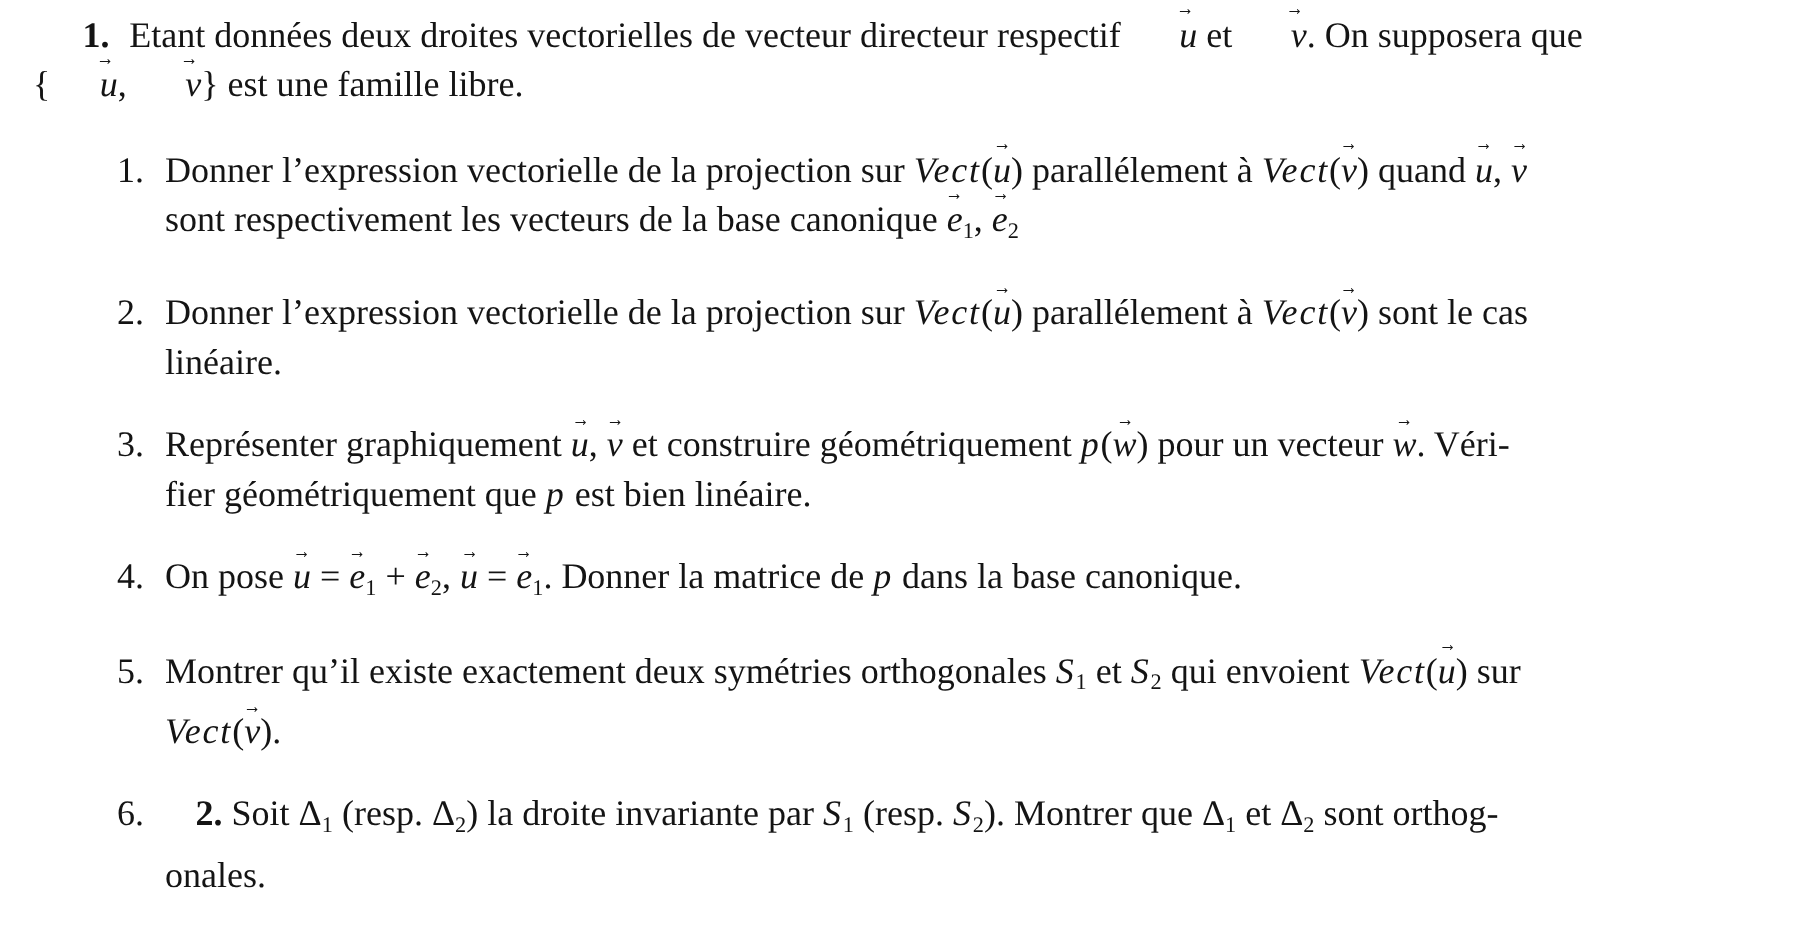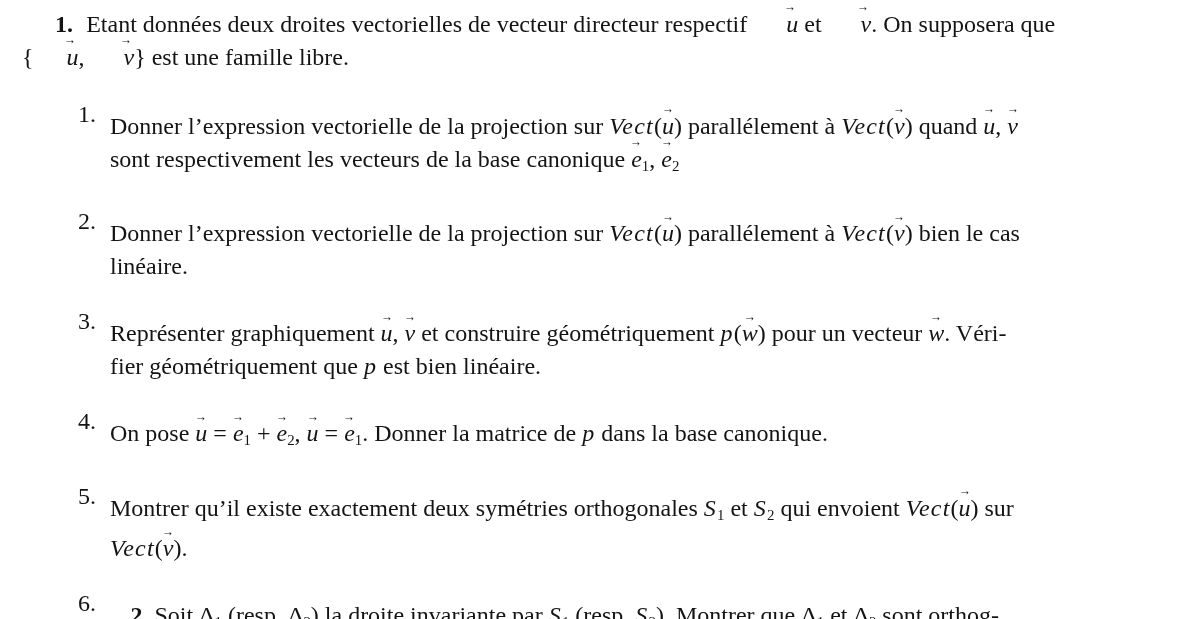--- a/index.html
+++ b/index.html
@@ -39,21 +39,20 @@
     margin-bottom: 22px;
   }
   ol.items li:last-child {
     margin-bottom: 0;
   }
   .num {
     flex: 0 0 32px;
   }
   .body {
     flex: 1;
-    margin-top: 12px;
   }
   .mi {
     font-style: italic;
     letter-spacing: 0.05em;
   }
   .bf {
     font-weight: 700;
   }
   .vec {
     font-style: italic;
@@ -86,21 +85,21 @@
 
 <div class="page">
   <p class="intro"><span class="bf">1.</span><span class="hsp" style="width: 0.55em;"></span><span>Etant données deux droites vectorielles de vecteur directeur respectif </span><span class="vec">u</span><span> et </span><span class="vec">v</span><span>. On supposera que</span><br><span>{</span><span class="vec">u</span><span>, </span><span class="vec">v</span><span>} est une famille libre.</span></p>
   <ol class="items">
       <li>
         <span class="num">1.</span>
         <span class="body"><span>Donner l’expression vectorielle de la projection sur </span><span class="mi">Vect</span><span>(</span><span class="vec">u</span><span>) parallélement à </span><span class="mi">Vect</span><span>(</span><span class="vec">v</span><span>) quand </span><span class="vec">u</span><span>, </span><span class="vec">v</span><br><span>sont respectivement les vecteurs de la base canonique </span><span class="vec">e</span><span class="msub">1</span><span>, </span><span class="vec">e</span><span class="msub">2</span></span>
       </li>
       <li>
         <span class="num">2.</span>
-        <span class="body"><span>Donner l’expression vectorielle de la projection sur </span><span class="mi">Vect</span><span>(</span><span class="vec">u</span><span>) parallélement à </span><span class="mi">Vect</span><span>(</span><span class="vec">v</span><span>) bien le cas</span><br><span>linéaire.</span></span>
+        <span class="body"><span>Donner l’expression vectorielle de la projection sur </span><span class="mi">Vect</span><span>(</span><span class="vec">u</span><span>) parallélement à </span><span class="mi">Vect</span><span>(</span><span class="vec">v</span><span>) sont le cas</span><br><span>linéaire.</span></span>
       </li>
       <li>
         <span class="num">3.</span>
         <span class="body"><span>Représenter graphiquement </span><span class="vec">u</span><span>, </span><span class="vec">v</span><span> et construire géométriquement </span><span class="mi">p</span><span>(</span><span class="vec">w</span><span>) pour un vecteur </span><span class="vec">w</span><span>. Véri-</span><br><span>fier géométriquement que </span><span class="mi">p</span><span> est bien linéaire.</span></span>
       </li>
       <li>
         <span class="num">4.</span>
         <span class="body"><span>On pose </span><span class="vec">u</span><span> = </span><span class="vec">e</span><span class="msub">1</span><span> + </span><span class="vec">e</span><span class="msub">2</span><span>, </span><span class="vec">u</span><span> = </span><span class="vec">e</span><span class="msub">1</span><span>. Donner la matrice de </span><span class="mi">p</span><span> dans la base canonique.</span></span>
       </li>
       <li>

